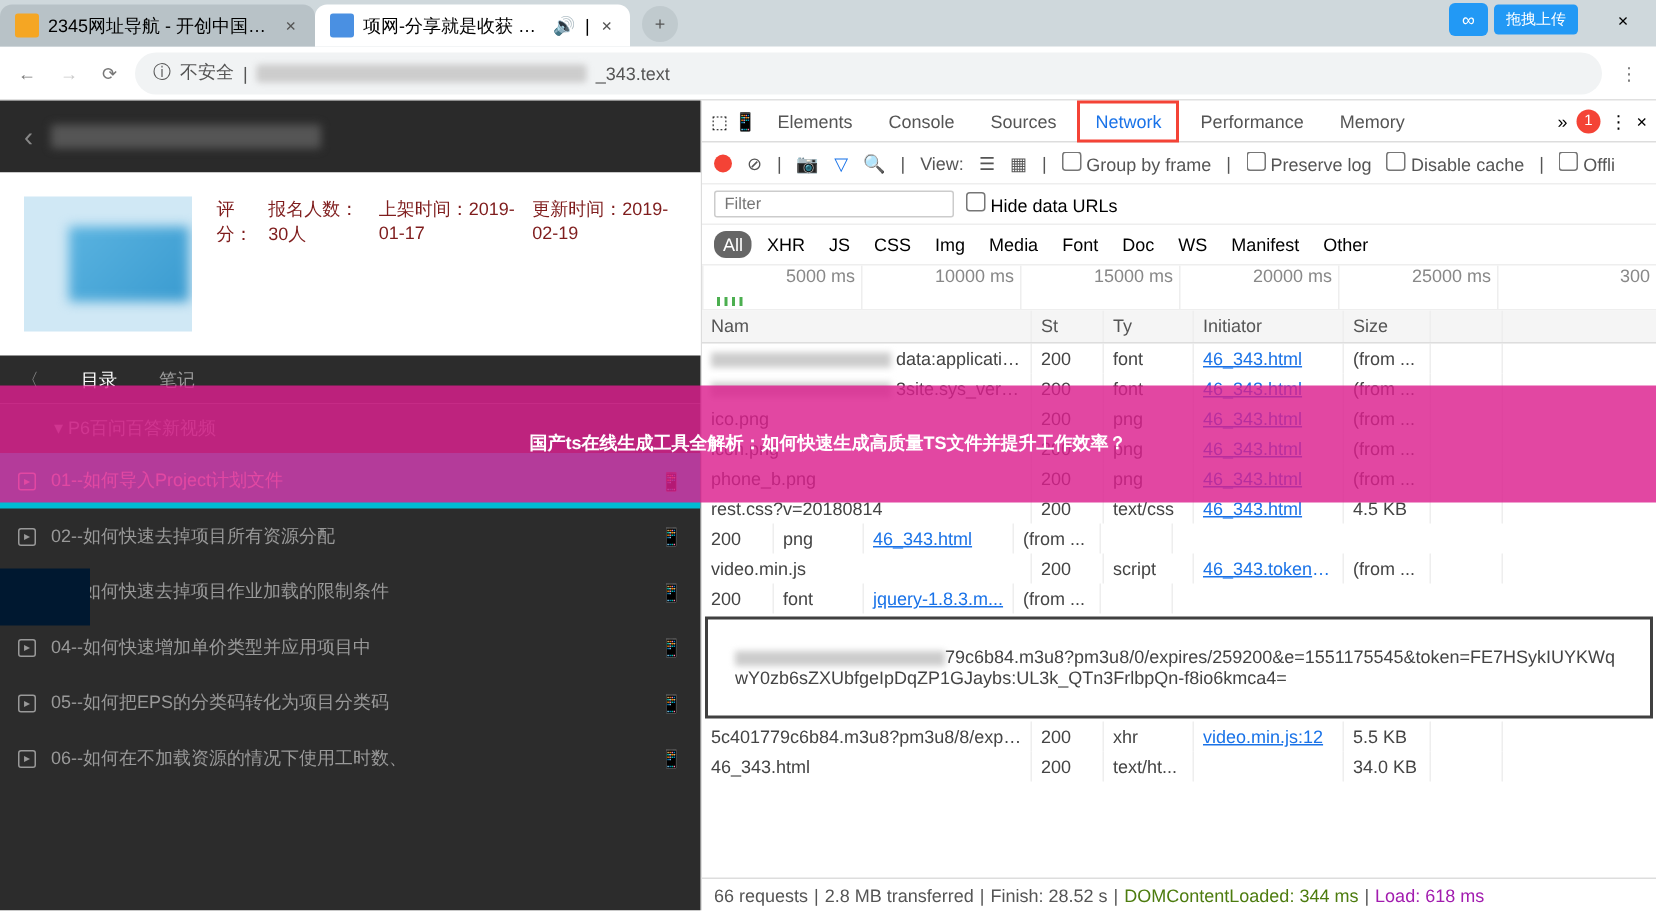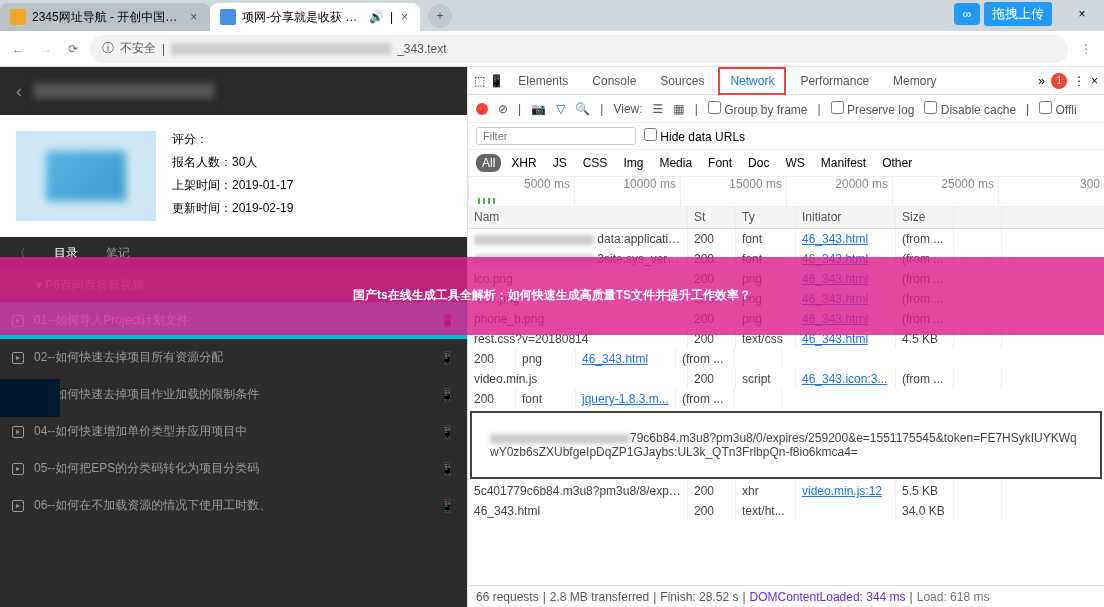--- a/index.html
+++ b/index.html
@@ -10,34 +10,34 @@
 .tab.inactive{background:#b8c2c7}
 .tab-title{white-space:nowrap;overflow:hidden;text-overflow:ellipsis}
 .tab-close{width:14px;text-align:center;color:#555;cursor:pointer}
 .favicon{width:16px;height:16px;border-radius:2px;flex-shrink:0}
 .sound-icon{color:#555;flex-shrink:0}
 .newtab{width:24px;height:24px;border-radius:50%;background:#c0cace;display:flex;align-items:center;justify-content:center;margin:0 8px 3px;color:#555;cursor:pointer}
 .win-controls{position:absolute;right:0;top:0;display:flex}
 .win-btn{width:44px;height:28px;text-align:center;line-height:28px}
 .blue-upload{position:absolute;right:52px;top:2px;display:flex;align-items:center;gap:4px}
 .cloud-icon{width:26px;height:22px;background:#2299f5;border-radius:4px;color:#fff;font-size:12px;text-align:center;line-height:22px}
-.upload-btn{background:#2299f5;color:#fff;padding:3px 8px;border-radius:3px;font-size:13px}
+.upload-btn{background:#2299f5;color:#fff;padding:3px 8px;border-radius:3px;font-size:10px}
 .toolbar{height:36px;display:flex;align-items:center;padding:0 8px;gap:8px;border-bottom:1px solid #e0e0e0}
 .nav-btn{color:#777;padding:4px;cursor:pointer}
 .addrbar{flex:1;height:28px;background:#f1f3f4;border-radius:14px;display:flex;align-items:center;padding:0 12px;color:#555;gap:6px}
 .addr-blur{background:#ccc;height:12px;width:220px;filter:blur(2px);border-radius:2px}
 .content{display:flex;height:540px}
 .left-panel{width:467px;background:#fafafa;display:flex;flex-direction:column;position:relative}
 .course-header{background:#2a2a2a;height:48px;display:flex;align-items:center;padding:0 16px}
 .back-arrow{color:#888;font-size:18px}
 .course-title-blur{background:#555;height:16px;width:180px;margin-left:12px;filter:blur(3px);border-radius:2px}
 .course-info{display:flex;padding:16px;gap:16px;background:#fff}
 .thumb{width:140px;height:90px;background:#d0e8f5;position:relative;overflow:hidden}
 .thumb-inner{position:absolute;top:20px;left:30px;width:80px;height:50px;background:linear-gradient(135deg,#5ab3e0,#3a9bd0);filter:blur(4px)}
-.info-list{display:flex;flex-direction:column;gap:6px;color:#000000;font-size:12px}
+.info-list{display:flex;flex-direction:row;gap:6px;color:#7f1d1d;font-size:12px}
 .tabs-row{display:flex;background:#2c2c2c;color:#999;height:32px}
 .tabs-row span{padding:0 14px;line-height:32px;font-size:12px}
 .tabs-row .sel{color:#fff}
 .section-hdr{background:#3a3a3a;color:#999;padding:8px 36px;font-size:12px}
 .lesson-list{background:#2c2c2c;flex:1;overflow:auto}
 .lesson{display:flex;align-items:center;padding:10px 12px;color:#999;gap:10px}
 .lesson.active{background:#00bcd4;color:#fff}
 .play-ico{width:12px;height:12px;border:1px solid currentColor;border-radius:2px;display:flex;align-items:center;justify-content:center;font-size:8px}
 .lesson-title{flex:1;font-size:12px;white-space:nowrap;overflow:hidden;text-overflow:ellipsis}
 .phone-ico{font-size:12px}
@@ -298,21 +298,21 @@
             <div class="c-st">200</div>
             <div class="c-ty">png</div>
             <div class="c-in">46_343.html</div>
             <div class="c-sz">(from ...</div>
             <div class="c-wf"></div>
           </div>
           <div class="net-row">
             <div class="c-name">video.min.js</div>
             <div class="c-st">200</div>
             <div class="c-ty">script</div>
-            <div class="c-in">46_343.icon:3...</div>
+            <div class="c-in">46_343.token:3...</div>
             <div class="c-sz">(from ...</div>
             <div class="c-wf"></div>
           </div>
           <div class="net-row">
             <div class="c-st">200</div>
             <div class="c-ty">font</div>
             <div class="c-in">jquery-1.8.3.m...</div>
             <div class="c-sz">(from ...</div>
             <div class="c-wf"></div>
           </div>
@@ -339,22 +339,22 @@
           </div>
         </div>
     </div>
     <div class="status-bar">
       <span>66 requests</span>
         <span>|</span>
       <span>2.8 MB transferred</span>
         <span>|</span>
       <span>Finish: 28.52 s</span>
         <span>|</span>
-      <span style="color:#6d28d9">DOMContentLoaded: 344 ms</span>
+      <span style="color:#4d7c0f">DOMContentLoaded: 344 ms</span>
         <span>|</span>
-      <span style="color:#737373">Load: 618 ms</span>
+      <span style="color:#a21caf">Load: 618 ms</span>
     </div>
   </div>
 </div>
 
 <div class="overlay">
   <span>国产ts在线生成工具全解析：如何快速生成高质量TS文件并提升工作效率？</span>
 </div>
 
 </body></html>

